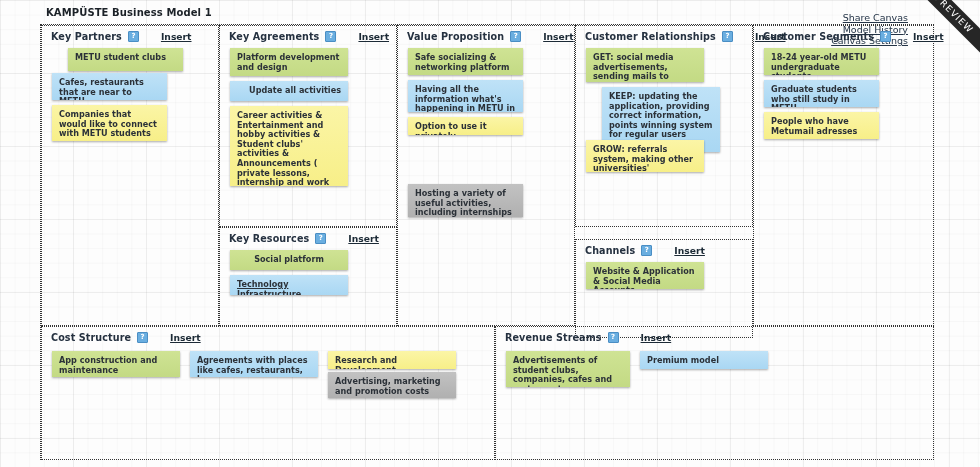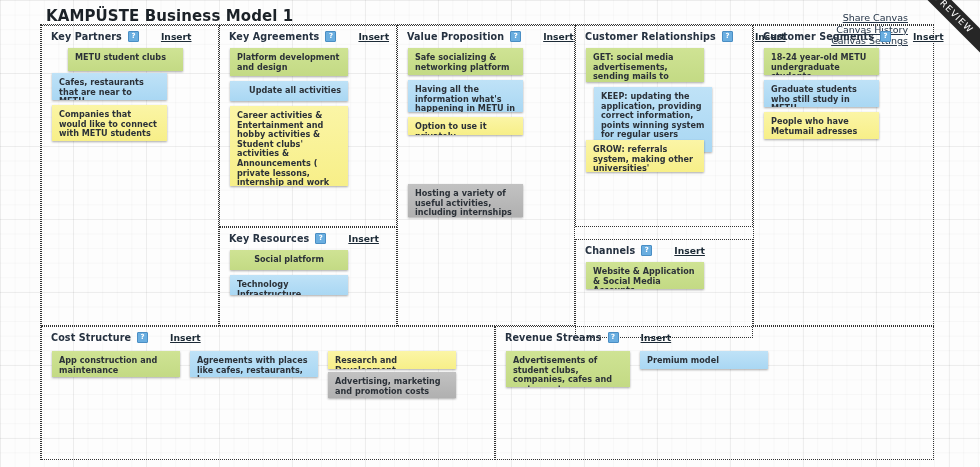--- a/index.html
+++ b/index.html
@@ -27,21 +27,21 @@
     left: 0; top: 0;
     width: 980px;
     height: 467px;
   }
 
   
   .title {
     position: absolute;
     left: 46px;
     top: 7px;
-    font-size: 15px;
+    font-size: 10px;
     font-weight: bold;
     letter-spacing: 0.1px;
     color: #1b2127;
     white-space: nowrap;
   }
   .header-links {
     position: absolute;
     right: 72px;
     top: 12px;
     text-align: right;
@@ -173,21 +173,21 @@
 </style>
 </head>
 <body>
 
 <div class="page">
 
   <div class="title">KAMPÜSTE Business Model 1</div>
 
   <div class="header-links">
     <a>Share Canvas</a>
-    <a>Canvas History</a>
+    <a>Model History</a>
     <a>Canvas Settings</a>
   </div>
 
   <div class="ribbon-clip">
     <div class="ribbon">
       <span>PREVIEW</span>
     </div>
   </div>
 
   <div class="canvas-outer">
@@ -219,21 +219,21 @@
     </div>
 
     <div class="block" style="left:178px; top:202px; width:178px; height:99px;">
       <div class="block-header">
         <span class="block-title">Key Resources</span>
         <span class="help-icon">?</span>
         <span class="insert-link">Insert</span>
       </div>
       <div class="notes">
         <div class="note green" style="left:0px; top:0px; width:118px; height:20px;text-align:center;">Social platform</div>
-        <div class="note blue" style="left:0px; top:25px; width:118px; height:20px;">Technology Infrastructure</div>
+        <div class="note blue" style="left:0px; top:25px; width:118px; height:20px;text-decoration:underline;">Technology Infrastructure</div>
       </div>
     </div>
 
     <div class="block" style="left:356px; top:0px; width:178px; height:301px;">
       <div class="block-header">
         <span class="block-title">Value Proposition</span>
         <span class="help-icon">?</span>
         <span class="insert-link">Insert</span>
       </div>
       <div class="notes">
@@ -245,21 +245,21 @@
     </div>
 
     <div class="block" style="left:534px; top:0px; width:178px; height:202px;">
       <div class="block-header">
         <span class="block-title">Customer Relationships</span>
         <span class="help-icon">?</span>
         <span class="insert-link">Insert</span>
       </div>
       <div class="notes">
         <div class="note green" style="left:0px; top:0px; width:118px; height:34px;">GET: social media advertisements, sending mails to students</div>
-        <div class="note blue" style="left:8px; top:39px; width:118px; height:65px;">KEEP: updating the application, providing correct information, points winning system for regular users</div>
+        <div class="note blue" style="left:16px; top:39px; width:118px; height:65px;">KEEP: updating the application, providing correct information, points winning system for regular users</div>
         <div class="note yellow" style="left:0px; top:92px; width:118px; height:32px;">GROW: referrals system, making other universities' application</div>
       </div>
     </div>
 
     <div class="block" style="left:534px; top:214px; width:178px; height:99px;">
       <div class="block-header">
         <span class="block-title">Channels</span>
         <span class="help-icon">?</span>
         <span class="insert-link">Insert</span>
       </div>

